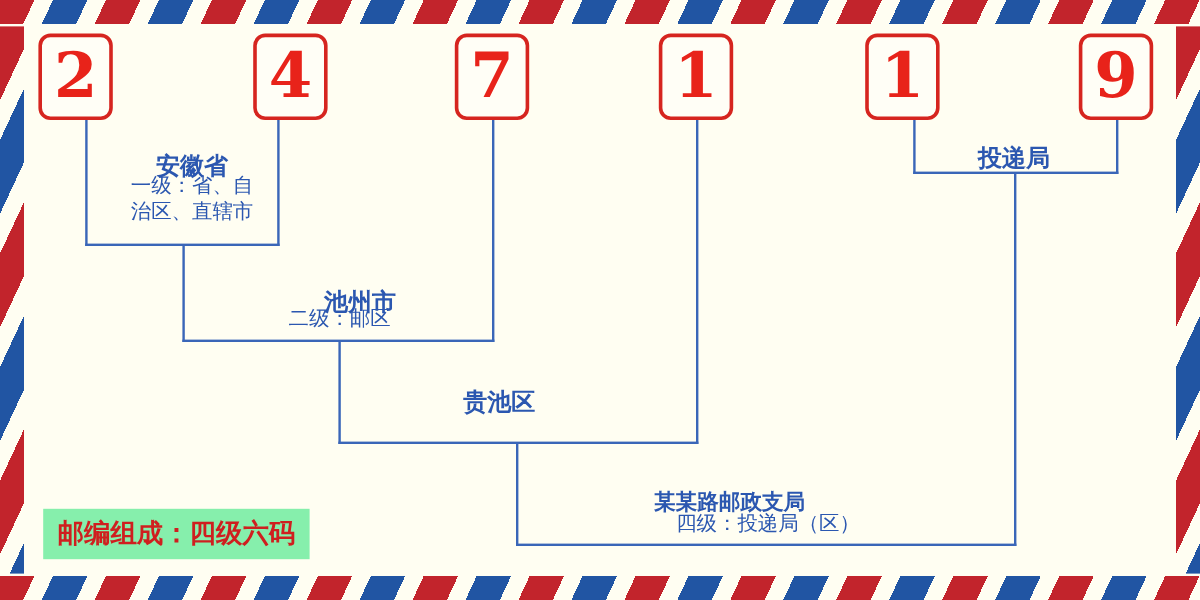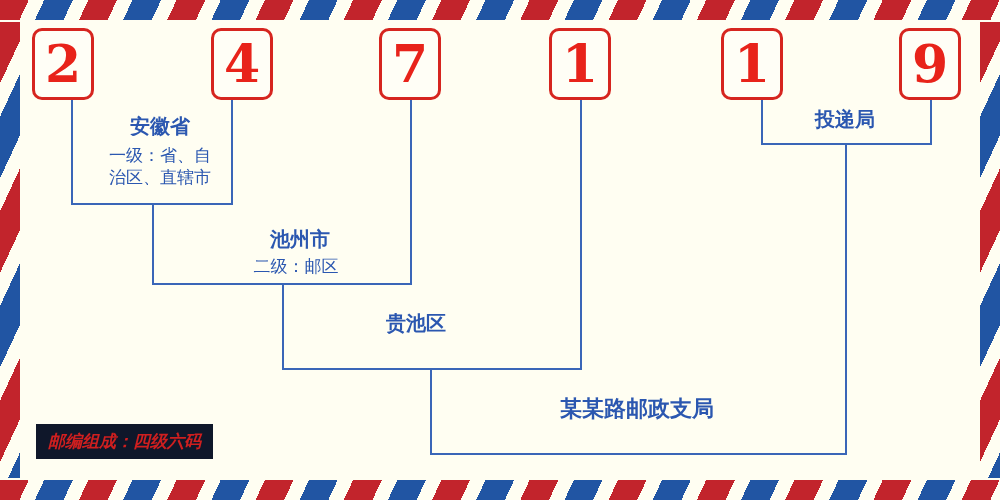--- a/index.html
+++ b/index.html
@@ -46,34 +46,34 @@
 
   
   .hline,.vline{position:absolute;background:#3a66b8;}
   .hline{height:2px;}
   .vline{width:2px;}
 
   
   .place{
     position:absolute;transform:translateX(-50%);
     color:#2b57b0;font-weight:bold;font-size:20px;
-    white-space:nowrap;line-height:1.2;
+    white-space:nowrap;line-height:1.2;margin-top:12px;
   }
   .desc{
     position:absolute;transform:translateX(-50%);
     color:#2b57b0;font-size:17px;
     white-space:nowrap;line-height:1.25;
   }
 
   
   .badge{
     position:absolute;left:36px;top:424px;
-    background:#0f172a;color:#cf1f1f;
-    font-weight:bold;font-size:17px;
-    padding:6px 12px;white-space:nowrap;font-style:italic;
+    background:#86efac;color:#cf1f1f;
+    font-weight:bold;font-size:22px;
+    padding:6px 12px;white-space:nowrap;
   }
 </style>
 </head>
 <body>
 
 <div class="canvas">
 
   <div class="stripe v left"></div>
   <div class="stripe v right"></div>
   <div class="stripe h top"></div>
@@ -116,23 +116,24 @@
 
   <div class="vline" style="left:430px;top:370px;height:85px"></div>
   <div class="vline" style="left:845px;top:145px;height:310px"></div>
   <div class="hline" style="left:430px;top:453px;width:417px"></div>
 
   <div class="place" style="left:160px;top:114px">安徽省</div>
   <div class="desc" style="left:160px;top:145px">一级：省、自</div>
   <div class="desc" style="left:160px;top:167px">治区、直辖市</div>
 
   <div class="place" style="left:300px;top:227px">池州市</div>
-  <div class="desc" style="left:296px;top:256px">二级：邮区</div>
+  <div class="desc" style="left:283px;top:256px">二级：邮区</div>
 
   <div class="place" style="left:416px;top:311px">贵池区</div>
 
-  <div class="place" style="left:637px;top:396px;font-size:22px">某某路邮政支局</div>
+  <div class="place" style="left:608px;top:396px;font-size:18px">某某路邮政支局</div>
+  <div class="desc" style="left:640px;top:427px">四级：投递局（区）</div>
 
   <div class="place" style="left:845px;top:107px;font-size:20px">投递局</div>
 
   <div class="badge">邮编组成：四级六码</div>
 
 </div>
 
 </body></html>

